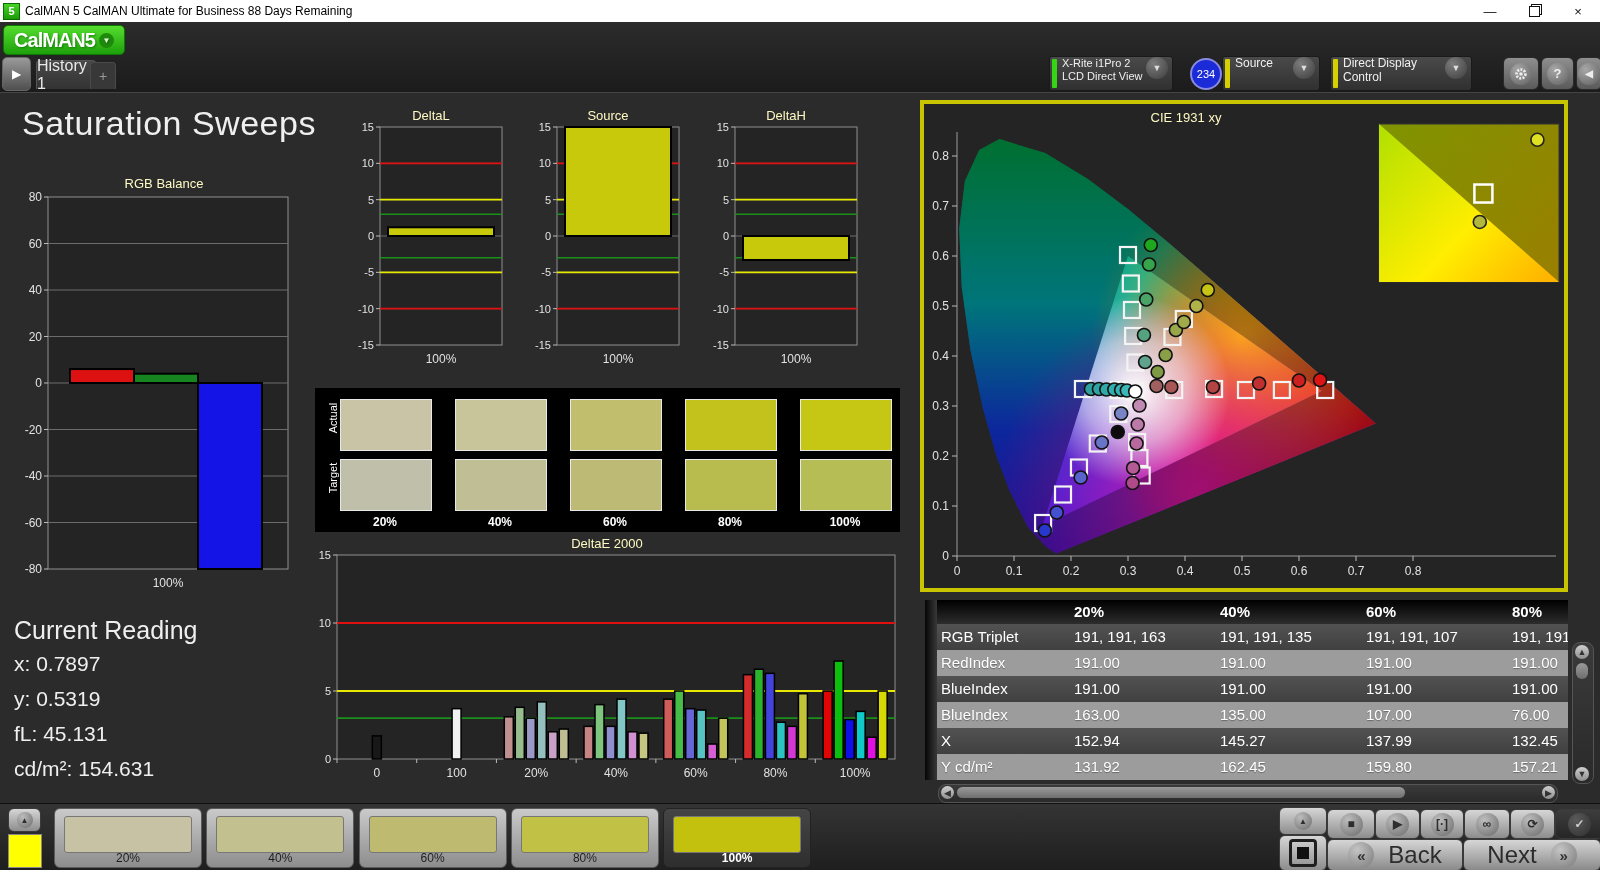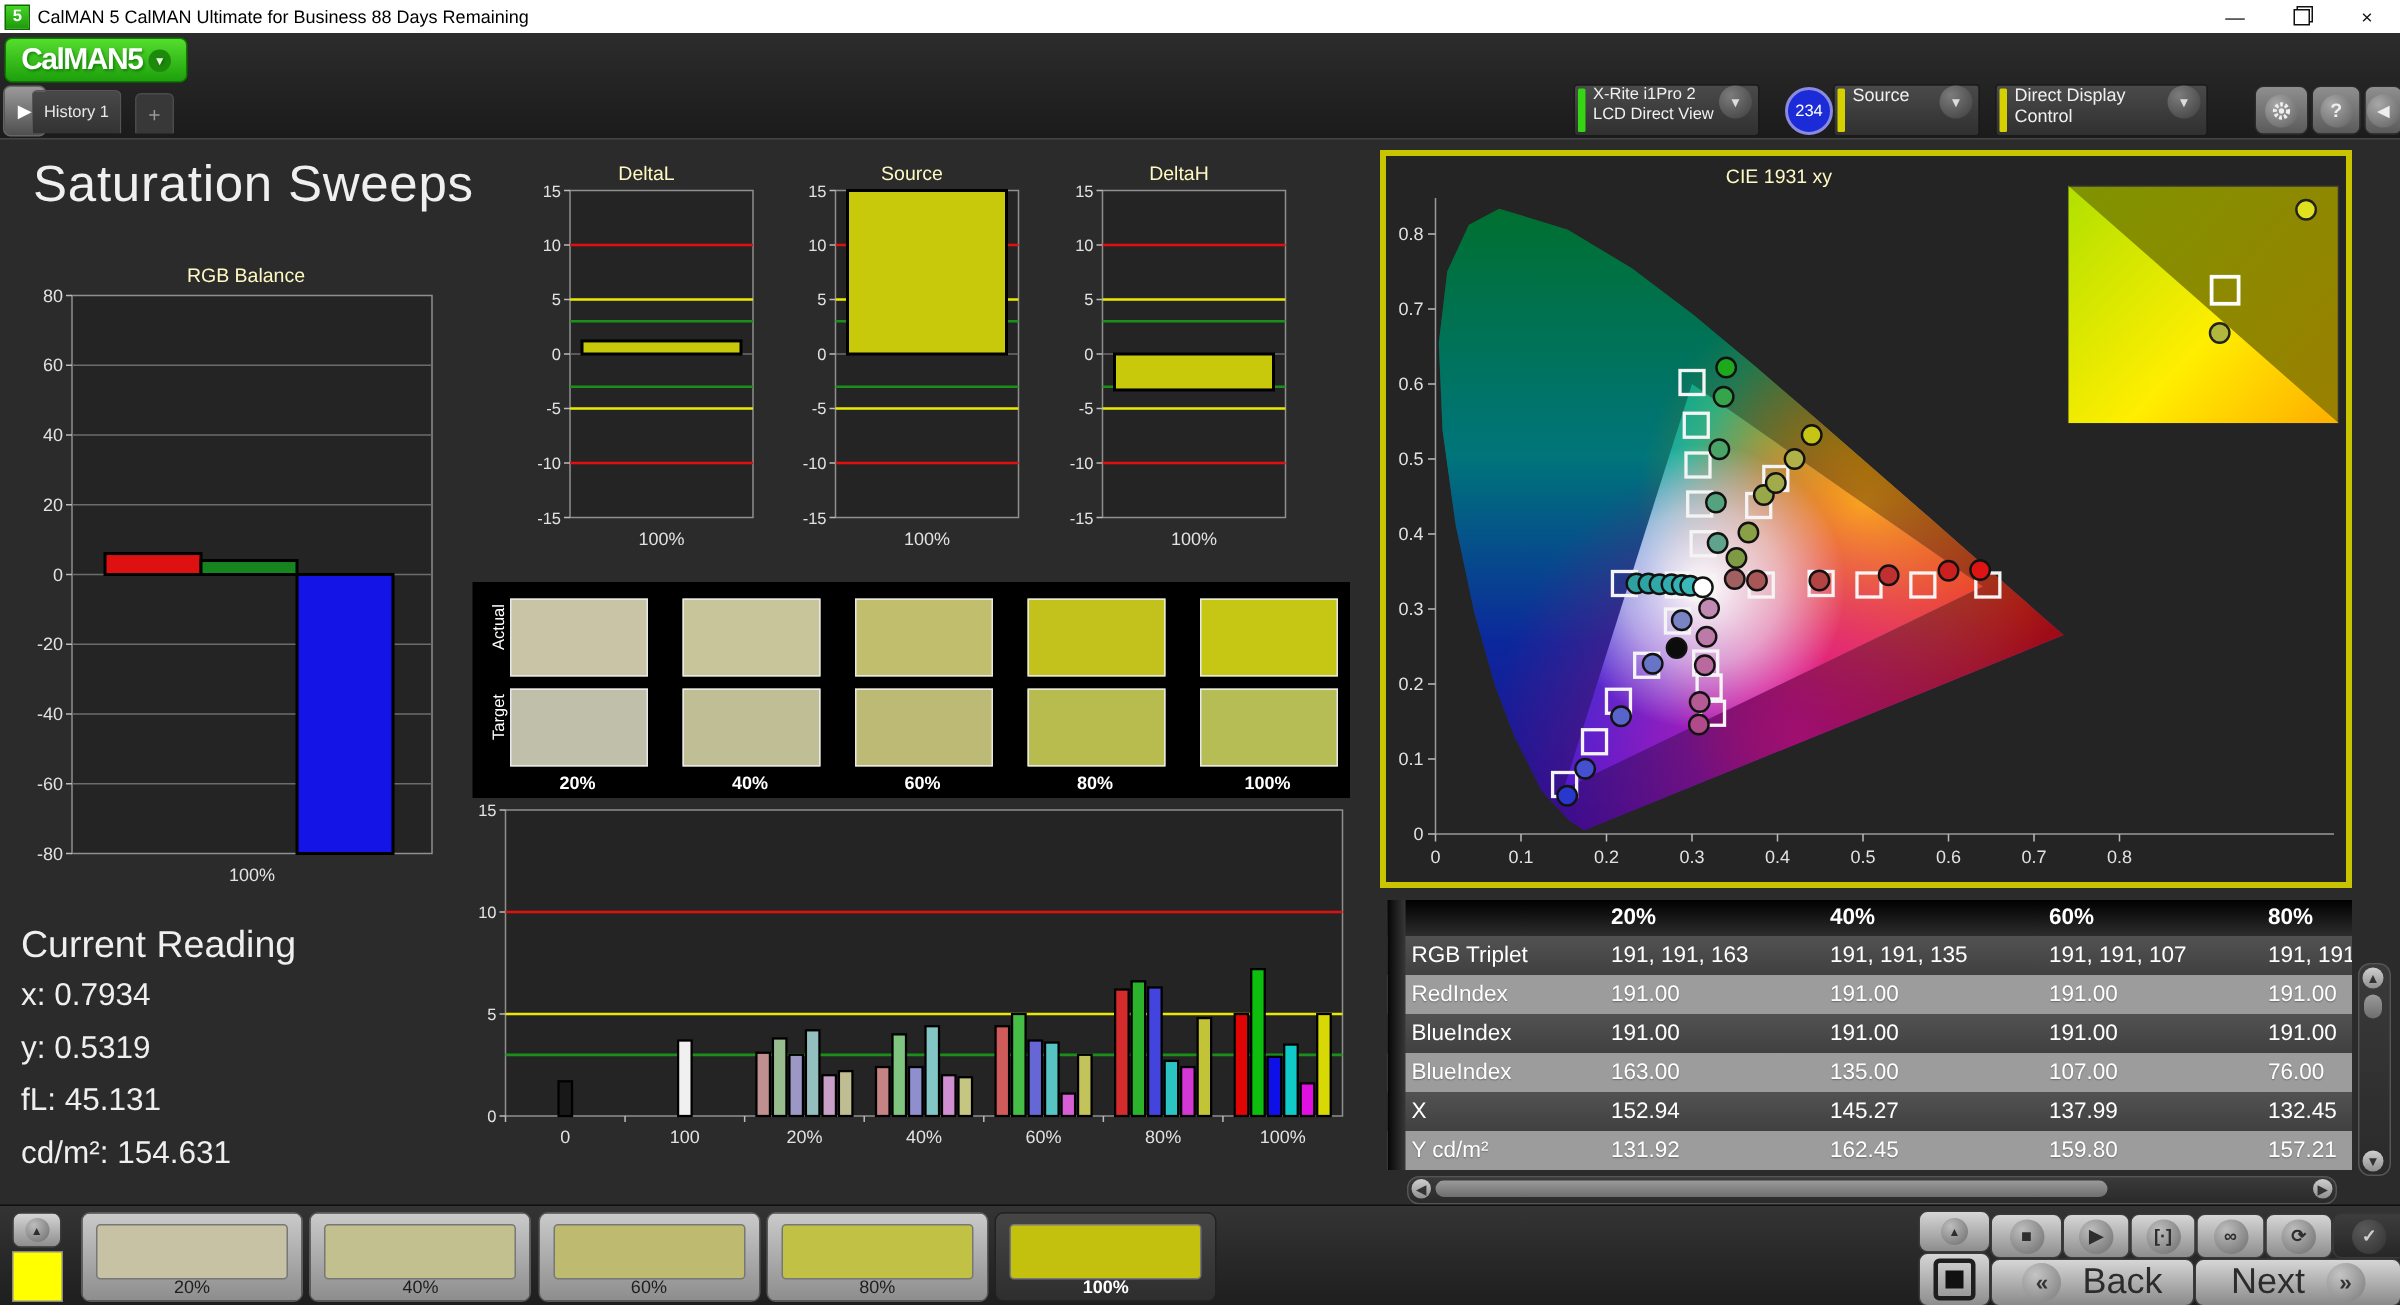--- a/index.html
+++ b/index.html
@@ -30,22 +30,22 @@
   .dd-arrow{width:22px;height:22px;border-radius:50%;background:radial-gradient(circle at 35% 30%,#7c7c7c,#3d3d3d);
       color:#ddd;font-size:9px;display:flex;align-items:center;justify-content:center;margin-right:4px;}
   .round-btn{background:linear-gradient(#8f8f8f,#5a5a5a);border:1px solid #2a2a2a;border-radius:6px;
       display:flex;align-items:center;justify-content:center;}
   .round-btn .inner{width:22px;height:22px;border-radius:50%;background:radial-gradient(circle at 35% 30%,#a8a8a8,#5f5f5f);
       color:#eee;font-size:13px;font-weight:bold;display:flex;align-items:center;justify-content:center;}
   .badge{width:28px;height:28px;border-radius:50%;background:#1b2bd8;border:2px solid #8a8adf;
       color:#fff;font-size:11px;display:flex;align-items:center;justify-content:center;}
   .tab-arrow-btn{left:2px;top:57px;width:27px;height:32px;border-radius:5px;border:1px solid #666;
       background:linear-gradient(#9a9a9a,#4f4f4f);color:#fff;display:flex;align-items:center;justify-content:center;font-size:12px;}
-  .tab{left:21px;top:60px;width:58px;height:28px;background:linear-gradient(#484848,#333);border:1px solid #555;
-      border-bottom:none;border-radius:4px 4px 0 0;color:#e8e8e8;font-size:11px;
+  .tab{left:36px;top:60px;width:58px;height:28px;background:linear-gradient(#484848,#333);border:1px solid #555;
+      border-bottom:none;border-radius:4px 4px 0 0;color:#e8e8e8;font-size:16px;
       display:flex;align-items:center;justify-content:center;}
   .tab-add{left:90px;top:62px;width:24px;height:26px;background:#383838;border:1px solid #4a4a4a;border-bottom:none;
       border-radius:4px 4px 0 0;color:#999;font-size:14px;display:flex;align-items:center;justify-content:center;}
   .content{left:0;top:92px;width:1600px;height:710px;background:#2b2b2b;border-top:1px solid #454545;}
   
   .page-title{left:22px;top:104px;color:#efefef;font-size:34px;font-weight:normal;letter-spacing:.5px;}
   .cr-title{left:14px;top:616px;color:#efefef;font-size:25px;}
   .cr-line{left:14px;color:#efefef;font-size:21px;}
   .chart-title{color:#fef9c3;font-size:13px;text-align:center;}
   svg text{fill:#e2e2e2;font-family:"Liberation Sans",sans-serif;}
@@ -188,21 +188,21 @@
           <line x1="26" x2="30" y1="6" y2="6" stroke="#bbb"></line>
           <text x="24" y="10" text-anchor="end" font-size="12">80</text>
           <rect x="52" y="178.05" width="64" height="13.949999999999989" fill="#dd1111" stroke="#000" stroke-width="2"></rect>
           <rect x="116" y="182.7" width="64" height="9.300000000000011" fill="#17851f" stroke="#000" stroke-width="2"></rect>
           <rect x="180" y="192" width="64" height="186" fill="#1414e6" stroke="#000" stroke-width="2"></rect>
           <text x="150" y="396" text-anchor="middle" font-size="12">100%</text>
         </svg></div>
   </div>
 
   <div class="abs cr-title">Current Reading</div>
-  <div class="abs cr-line" style="top:652px;">x: 0.7934</div>
+  <div class="abs cr-line" style="top:652px;">x: 0.7897</div>
   <div class="abs cr-line" style="top:687px;">y: 0.5319</div>
   <div class="abs cr-line" style="top:722px;">fL: 45.131</div>
   <div class="abs cr-line" style="top:757px;">cd/m²: 154.631</div>
 
   <div class="abs" style="left:352px;top:108px;width:158px;">
     <div class="chart-title" id="dl-title">DeltaL</div>
       <div id="dl-svg"><svg width="158" height="250">
           <rect x="28" y="4" width="122" height="218" fill="#242424" stroke="#8f8f8f"></rect>
           <line x1="28" x2="150" y1="185.66666666666669" y2="185.66666666666669" stroke="#6c6c6c"></line>
           <line x1="28" x2="150" y1="149.33333333333331" y2="149.33333333333331" stroke="#6c6c6c"></line>
@@ -314,20 +314,21 @@
       <div class="sw-col-label" style="left: 255px; top: 127px;">60%</div>
       <div class="swatch" style="left: 370px; top: 11px; width: 90px; height: 50px; background: rgb(195, 194, 29);"></div>
       <div class="swatch" style="left: 370px; top: 71px; width: 90px; height: 50px; background: rgb(184, 188, 78);"></div>
       <div class="sw-col-label" style="left: 370px; top: 127px;">80%</div>
       <div class="swatch" style="left: 485px; top: 11px; width: 90px; height: 50px; background: rgb(198, 198, 20);"></div>
       <div class="swatch" style="left: 485px; top: 71px; width: 90px; height: 50px; background: rgb(183, 189, 85);"></div>
       <div class="sw-col-label" style="left: 485px; top: 127px;">100%</div>
     </div>
 
   <div class="abs" style="left:313px;top:536px;width:588px;">
+    <div class="chart-title" id="de-title">DeltaE 2000</div>
       <div id="de-svg"><svg width="588" height="238">
           <rect x="24" y="4" width="558" height="204" fill="#242424" stroke="#8f8f8f"></rect>
           <line x1="20" x2="24" y1="208" y2="208" stroke="#bbb"></line>
           <text x="18" y="212" text-anchor="end" font-size="11">0</text>
           <line x1="20" x2="24" y1="140" y2="140" stroke="#bbb"></line>
           <text x="18" y="144" text-anchor="end" font-size="11">5</text>
           <line x1="20" x2="24" y1="72" y2="72" stroke="#bbb"></line>
           <text x="18" y="76" text-anchor="end" font-size="11">10</text>
           <line x1="20" x2="24" y1="4" y2="4" stroke="#bbb"></line>
           <text x="18" y="8" text-anchor="end" font-size="11">15</text>

